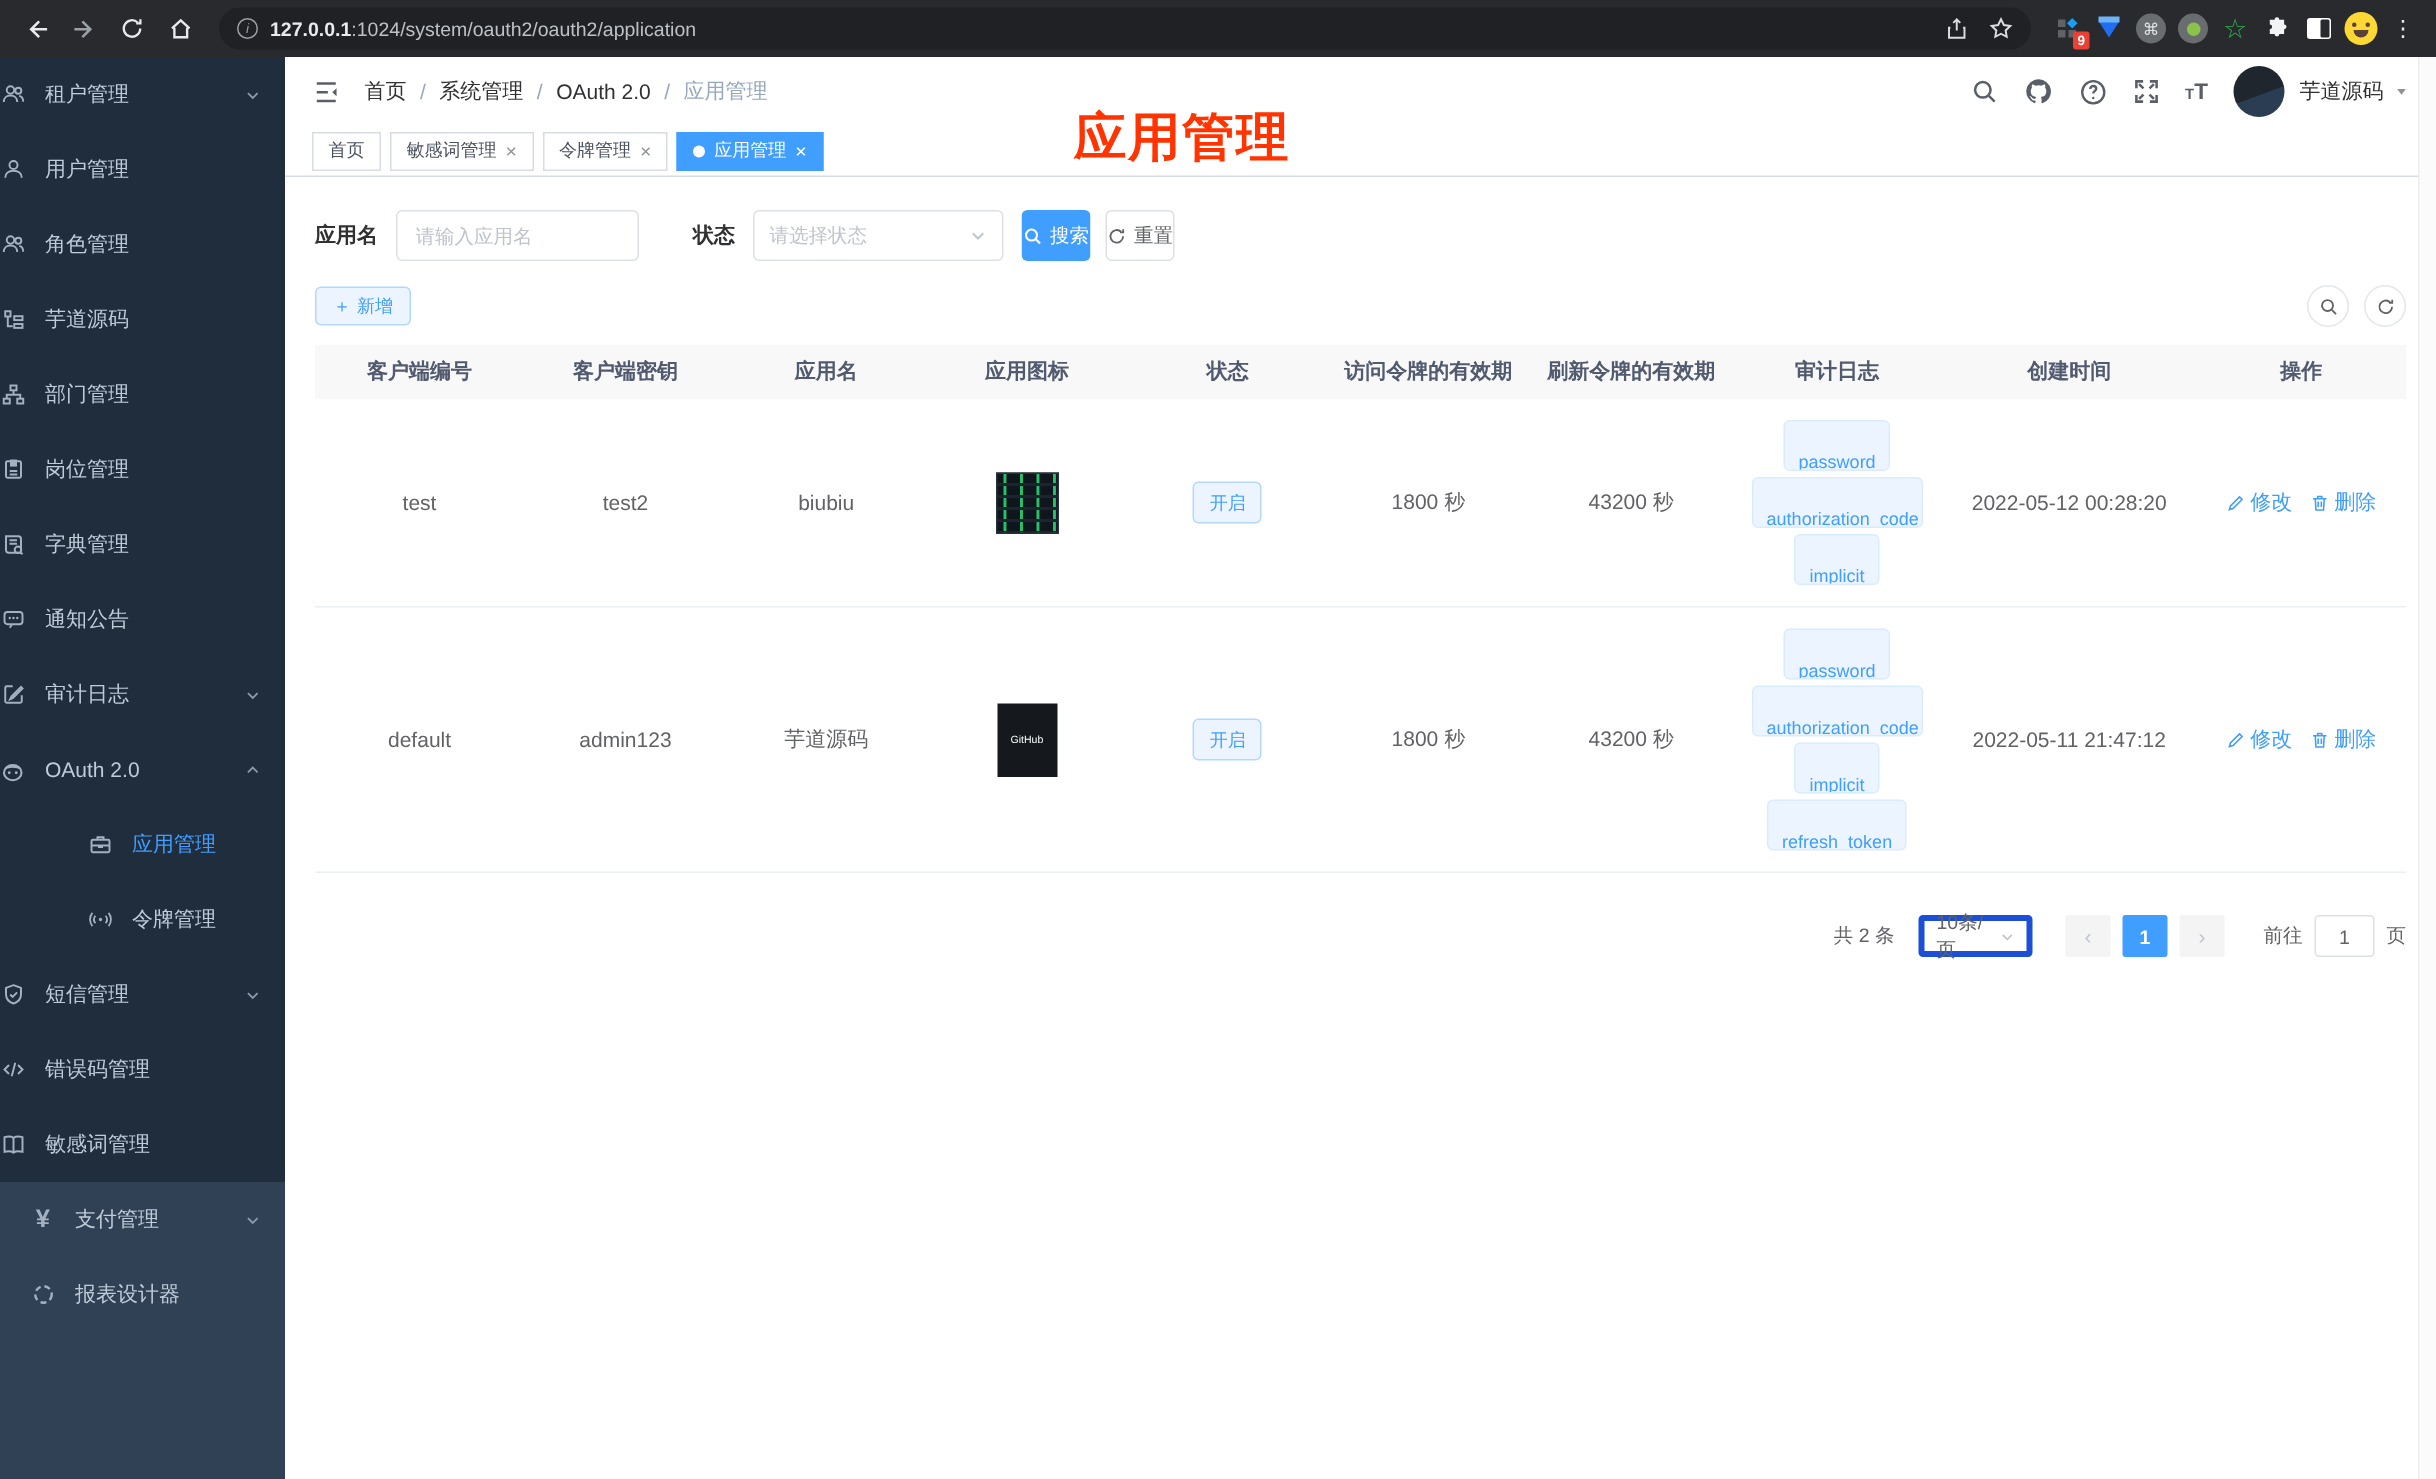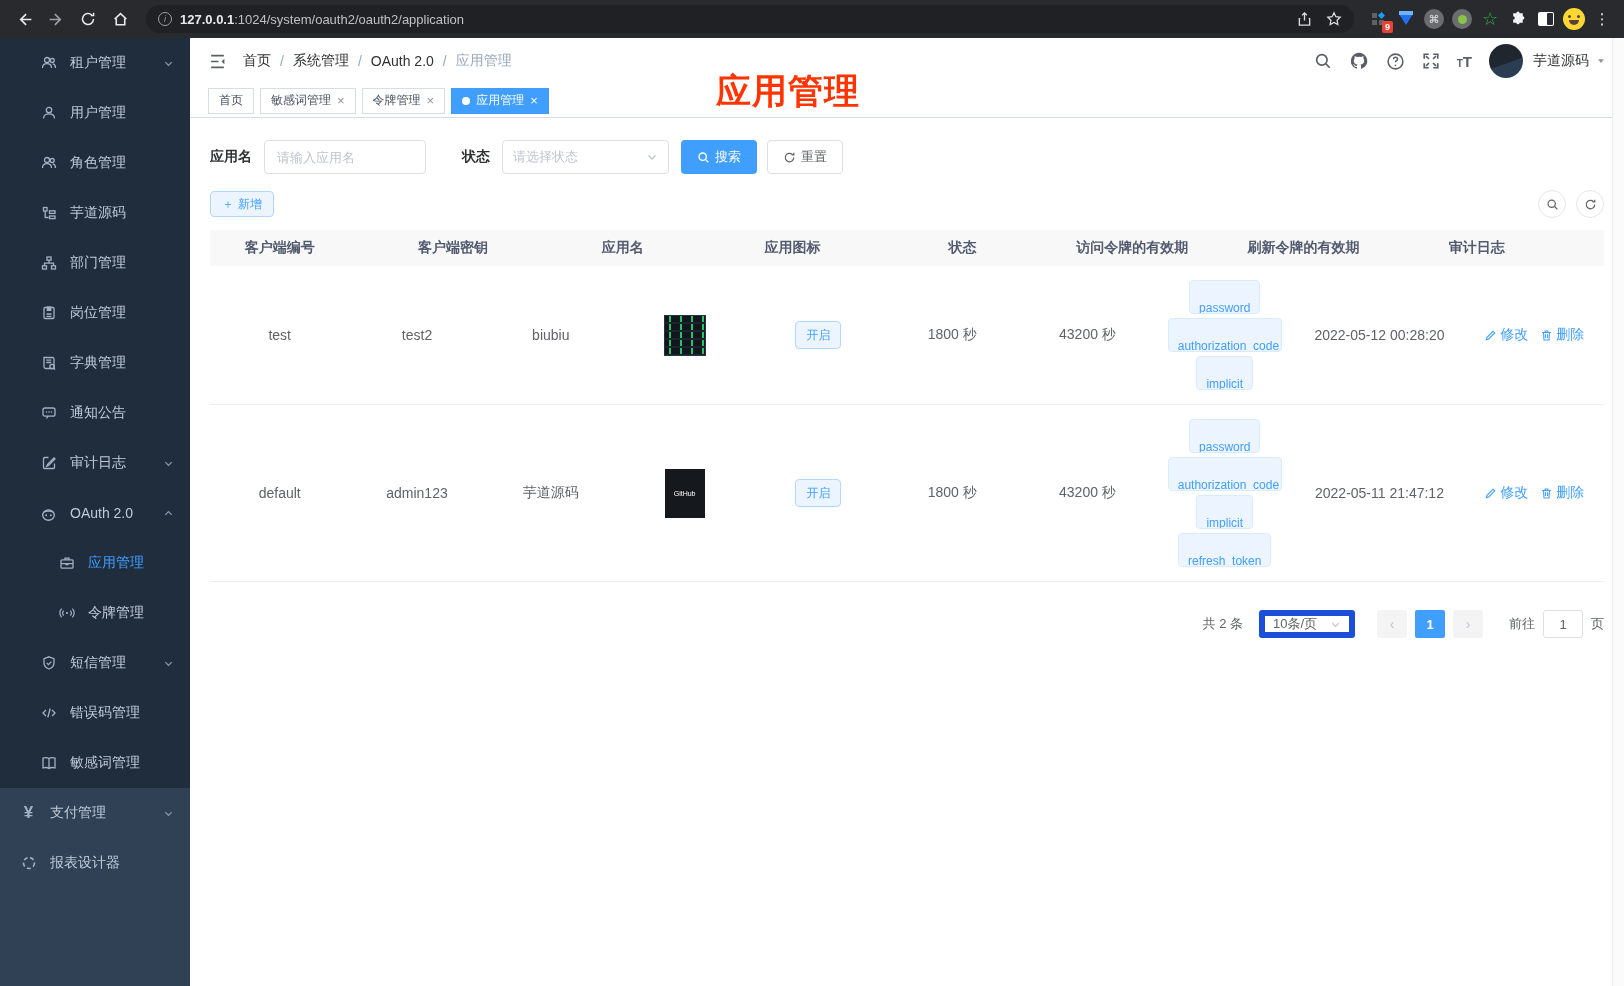--- a/index.html
+++ b/index.html
@@ -53,21 +53,21 @@
   .sidebar { width:190px; flex-shrink:0; background:#304156; display:flex; flex-direction:column; }
   .logo { height:50px; background:#2d3a4e; display:flex; align-items:center; padding-left:20px; gap:10px; flex-shrink:0; }
   .logo-img { width:32px; height:32px; border-radius:4px; flex-shrink:0;
     background:radial-gradient(circle at 50% 55%, #f3e9e2 0 38%, #6b4040 39% 100%); }
   .logo-title { color:#fff; font-weight:bold; font-size:15px; }
   .menu { flex:1; display:flex; flex-direction:column; overflow:hidden; }
   .mi { height:50px; flex-shrink:0; display:flex; align-items:center; font-size:14px;
     color:#bfcbd9; background:#1f2d3d; padding-right:16px; cursor:pointer; }
   .mi.top { background:#304156; }
   .mi.d0 { padding-left:20px; }
-  .mi.d1 { padding-left:40px; }
+  .mi.d1 { }
   .mi.d2 { padding-left:58px; }
   .mi .ic { width:17px; height:17px; margin-right:13px; color:#a3b1c2; display:flex;
     align-items:center; justify-content:center; flex-shrink:0; font-size:15px; }
   .mi.active { color:#409EFF; }
   .chev { margin-left:auto; color:#8a99ab; display:flex; }
   .menu-fill { flex:1; background:#304156; }
 
   
   .main { flex:1; min-width:0; display:flex; flex-direction:column; background:#fff; }
   .mheader { height:46px; display:flex; align-items:center; padding:0 18px; }
@@ -97,54 +97,54 @@
   .filter { display:flex; align-items:center; margin:8px 0 16px; }
   .flabel { font-size:14px; font-weight:bold; color:#303133; margin-right:12px; }
   .finput { width:162px; height:34px; border:1px solid #dcdfe6; border-radius:4px;
     padding:0 12px; font-size:13px; color:#606266; outline:none; font-family:inherit; }
   .finput::placeholder { color:#bfc3cc; }
   .fgroup2 { margin-left:36px; display:flex; align-items:center; }
   .fselect { width:167px; height:34px; border:1px solid #dcdfe6; border-radius:4px;
     display:flex; align-items:center; justify-content:space-between; padding:0 10px;
     color:#c0c4cc; font-size:13px; cursor:pointer; }
   .btn { height:34px; border-radius:4px; display:inline-flex; align-items:center; gap:5px;
-    font-size:13px; padding:0 15px; cursor:pointer; border:1px solid transparent; }
+    font-size:13px; padding:0 0; cursor:pointer; border:1px solid transparent; }
   .btn-search { background:#409EFF; color:#fff; margin-left:12px; }
   .btn-reset { background:#fff; color:#606266; border-color:#dcdfe6; margin-left:10px; }
 
   .toolbar { display:flex; align-items:center; margin-bottom:12px; }
   .btn-add { height:26px; padding:0 11px; font-size:12px; color:#409EFF; background:#ecf5ff;
     border:1px solid #b3d8ff; border-radius:4px; display:inline-flex; align-items:center; gap:4px; cursor:pointer; }
   .tool-circles { margin-left:auto; display:flex; gap:10px; }
   .circ { width:28px; height:28px; border-radius:50%; border:1px solid #e3e6eb; color:#606266;
     display:flex; align-items:center; justify-content:center; cursor:pointer; background:#fff; }
 
   .gtable { width:100%; }
   .gr { display:grid; grid-template-columns:10% 9.7% 9.5% 9.7% 9.5% 9.7% 9.7% 10% 12.2% 10%;
     align-items:center; text-align:center; }
-  .thead { background:#f8f8f9; height:36px; font-weight:bold; color:#515a6e; font-size:14px;gap:36px; }
+  .thead { background:#f8f8f9; height:36px; font-weight:bold; color:#515a6e; font-size:14px; }
   .trow { color:#606266; font-size:14px; border-bottom:1px solid #ebeef5; padding:14px 0; }
   .cell { display:flex; justify-content:center; align-items:center; }
   .status-tag { height:28px; padding:0 10px; background:#ecf5ff; border:1px solid #b3d8ff;
     border-radius:4px; color:#409EFF; font-size:12px; display:inline-flex; align-items:center; cursor:pointer; }
   .grants { display:flex; flex-direction:column; align-items:center; gap:4px; }
   .gtag { height:24px; line-height:22px; padding:16px 9px; background:#ecf5ff; border:1px solid #d9ecff;
     color:#409EFF; font-size:12px; border-radius:4px; white-space:nowrap; max-width:114px; overflow:hidden; }
   .ops { display:flex; justify-content:center; gap:12px; color:#409EFF; font-size:14px; }
   .op { display:inline-flex; align-items:center; gap:3px; cursor:pointer; white-space:nowrap; }
   .appicon-shot { width:42px; height:41px; background:#10161d; border:1px solid #2a313a;
     background-image:linear-gradient(#1c2430 2px, transparent 2px), linear-gradient(90deg, #27c06b 2px, transparent 2px);
     background-size:100% 8px, 11px 100%; background-position:0 6px, 4px 0; }
   .appicon-gh { width:40px; height:49px; background:#15181d; display:flex; align-items:center;
     justify-content:center; color:#fff; font-size:7px; }
 
   .pagebar { display:flex; align-items:center; justify-content:flex-end; margin-top:28px;
     font-size:13px; color:#606266; gap:0; }
   .ptotal { margin-right:16px; }
-  .psel { width:96px; height:28px; border:6px solid #1d4ed8; border-radius:3px; display:flex;
+  .psel { width:76px; height:28px; border:4px solid #1d4ed8; border-radius:3px; display:flex;
     align-items:center; justify-content:space-between; padding:0 8px; cursor:pointer; }
   .pbtn { min-width:30px; height:28px; background:#f4f4f5; border-radius:2px; display:flex;
     align-items:center; justify-content:center; color:#c0c4cc; font-size:14px; cursor:pointer; }
   .pprev { margin-left:22px; } .pnext { margin-left:8px; }
   .pcur { min-width:30px; height:28px; background:#409EFF; color:#fff; border-radius:2px;
     display:flex; align-items:center; justify-content:center; font-weight:bold; margin-left:8px; cursor:pointer; }
   .pgoto { margin-left:26px; }
   .pinput { width:40px; height:28px; border:1px solid #dcdfe6; border-radius:3px; text-align:center;
     font-size:13px; color:#606266; margin:0 8px; outline:none; font-family:inherit; }
 

